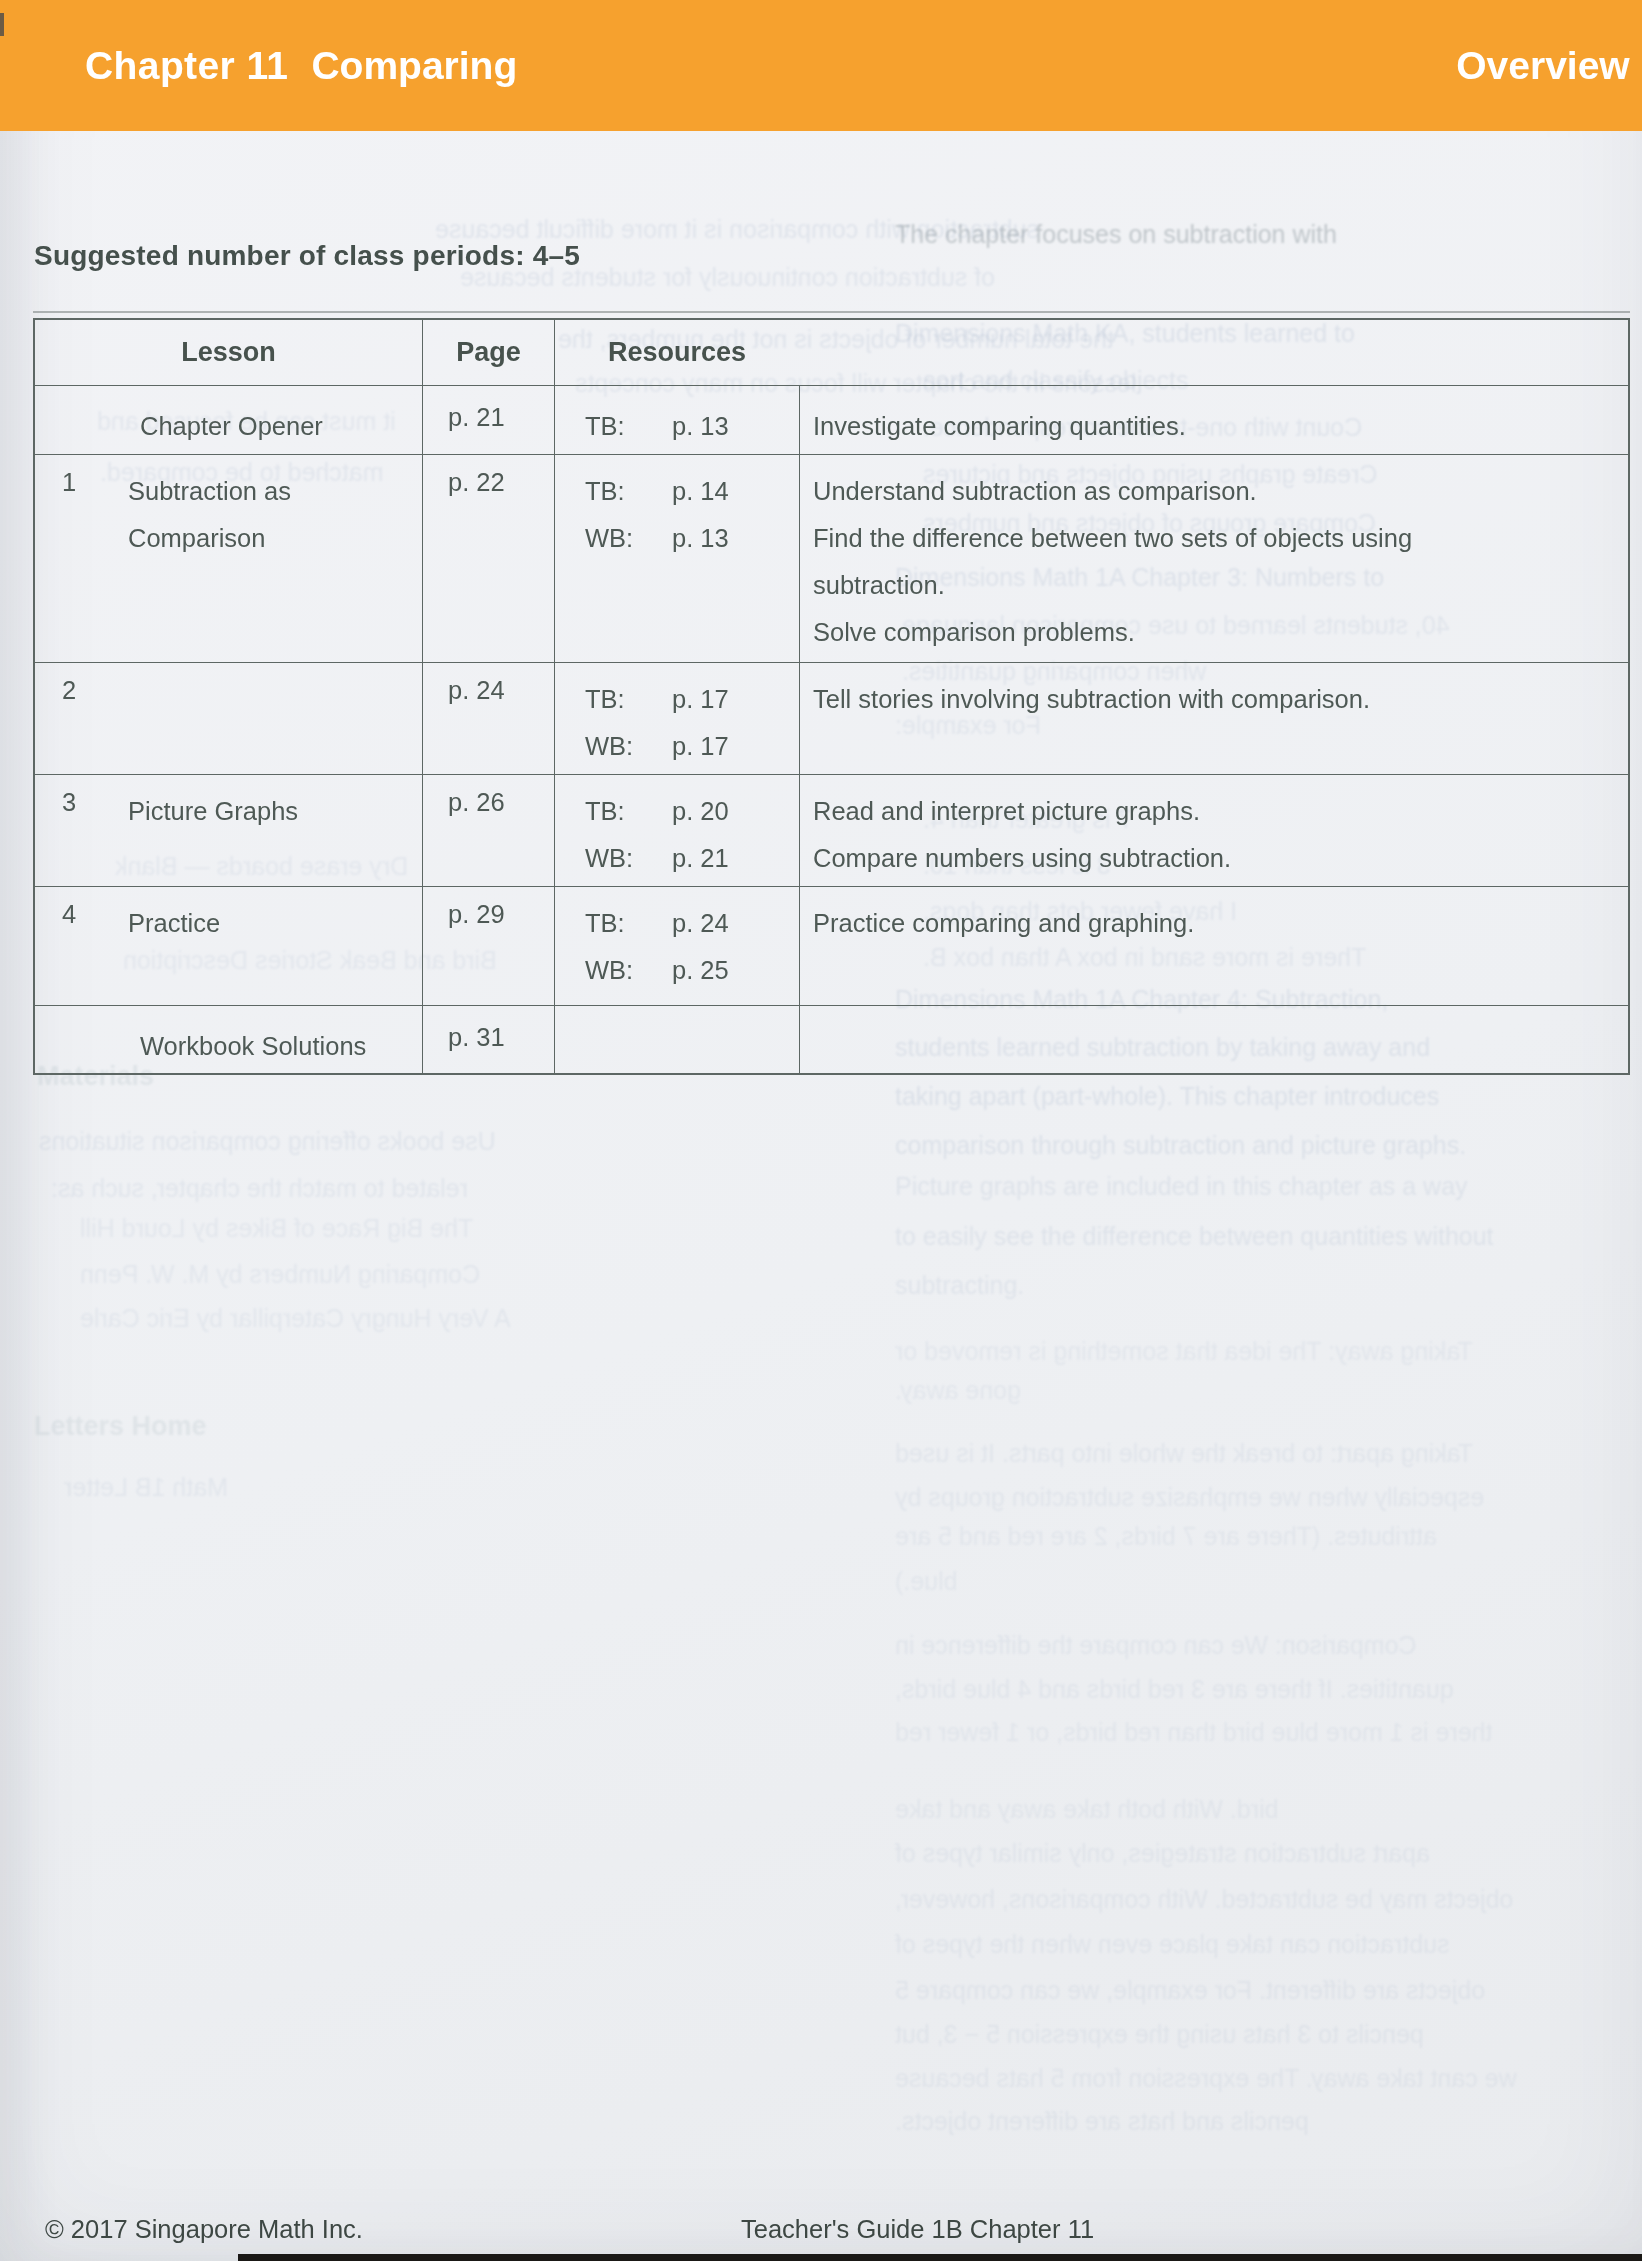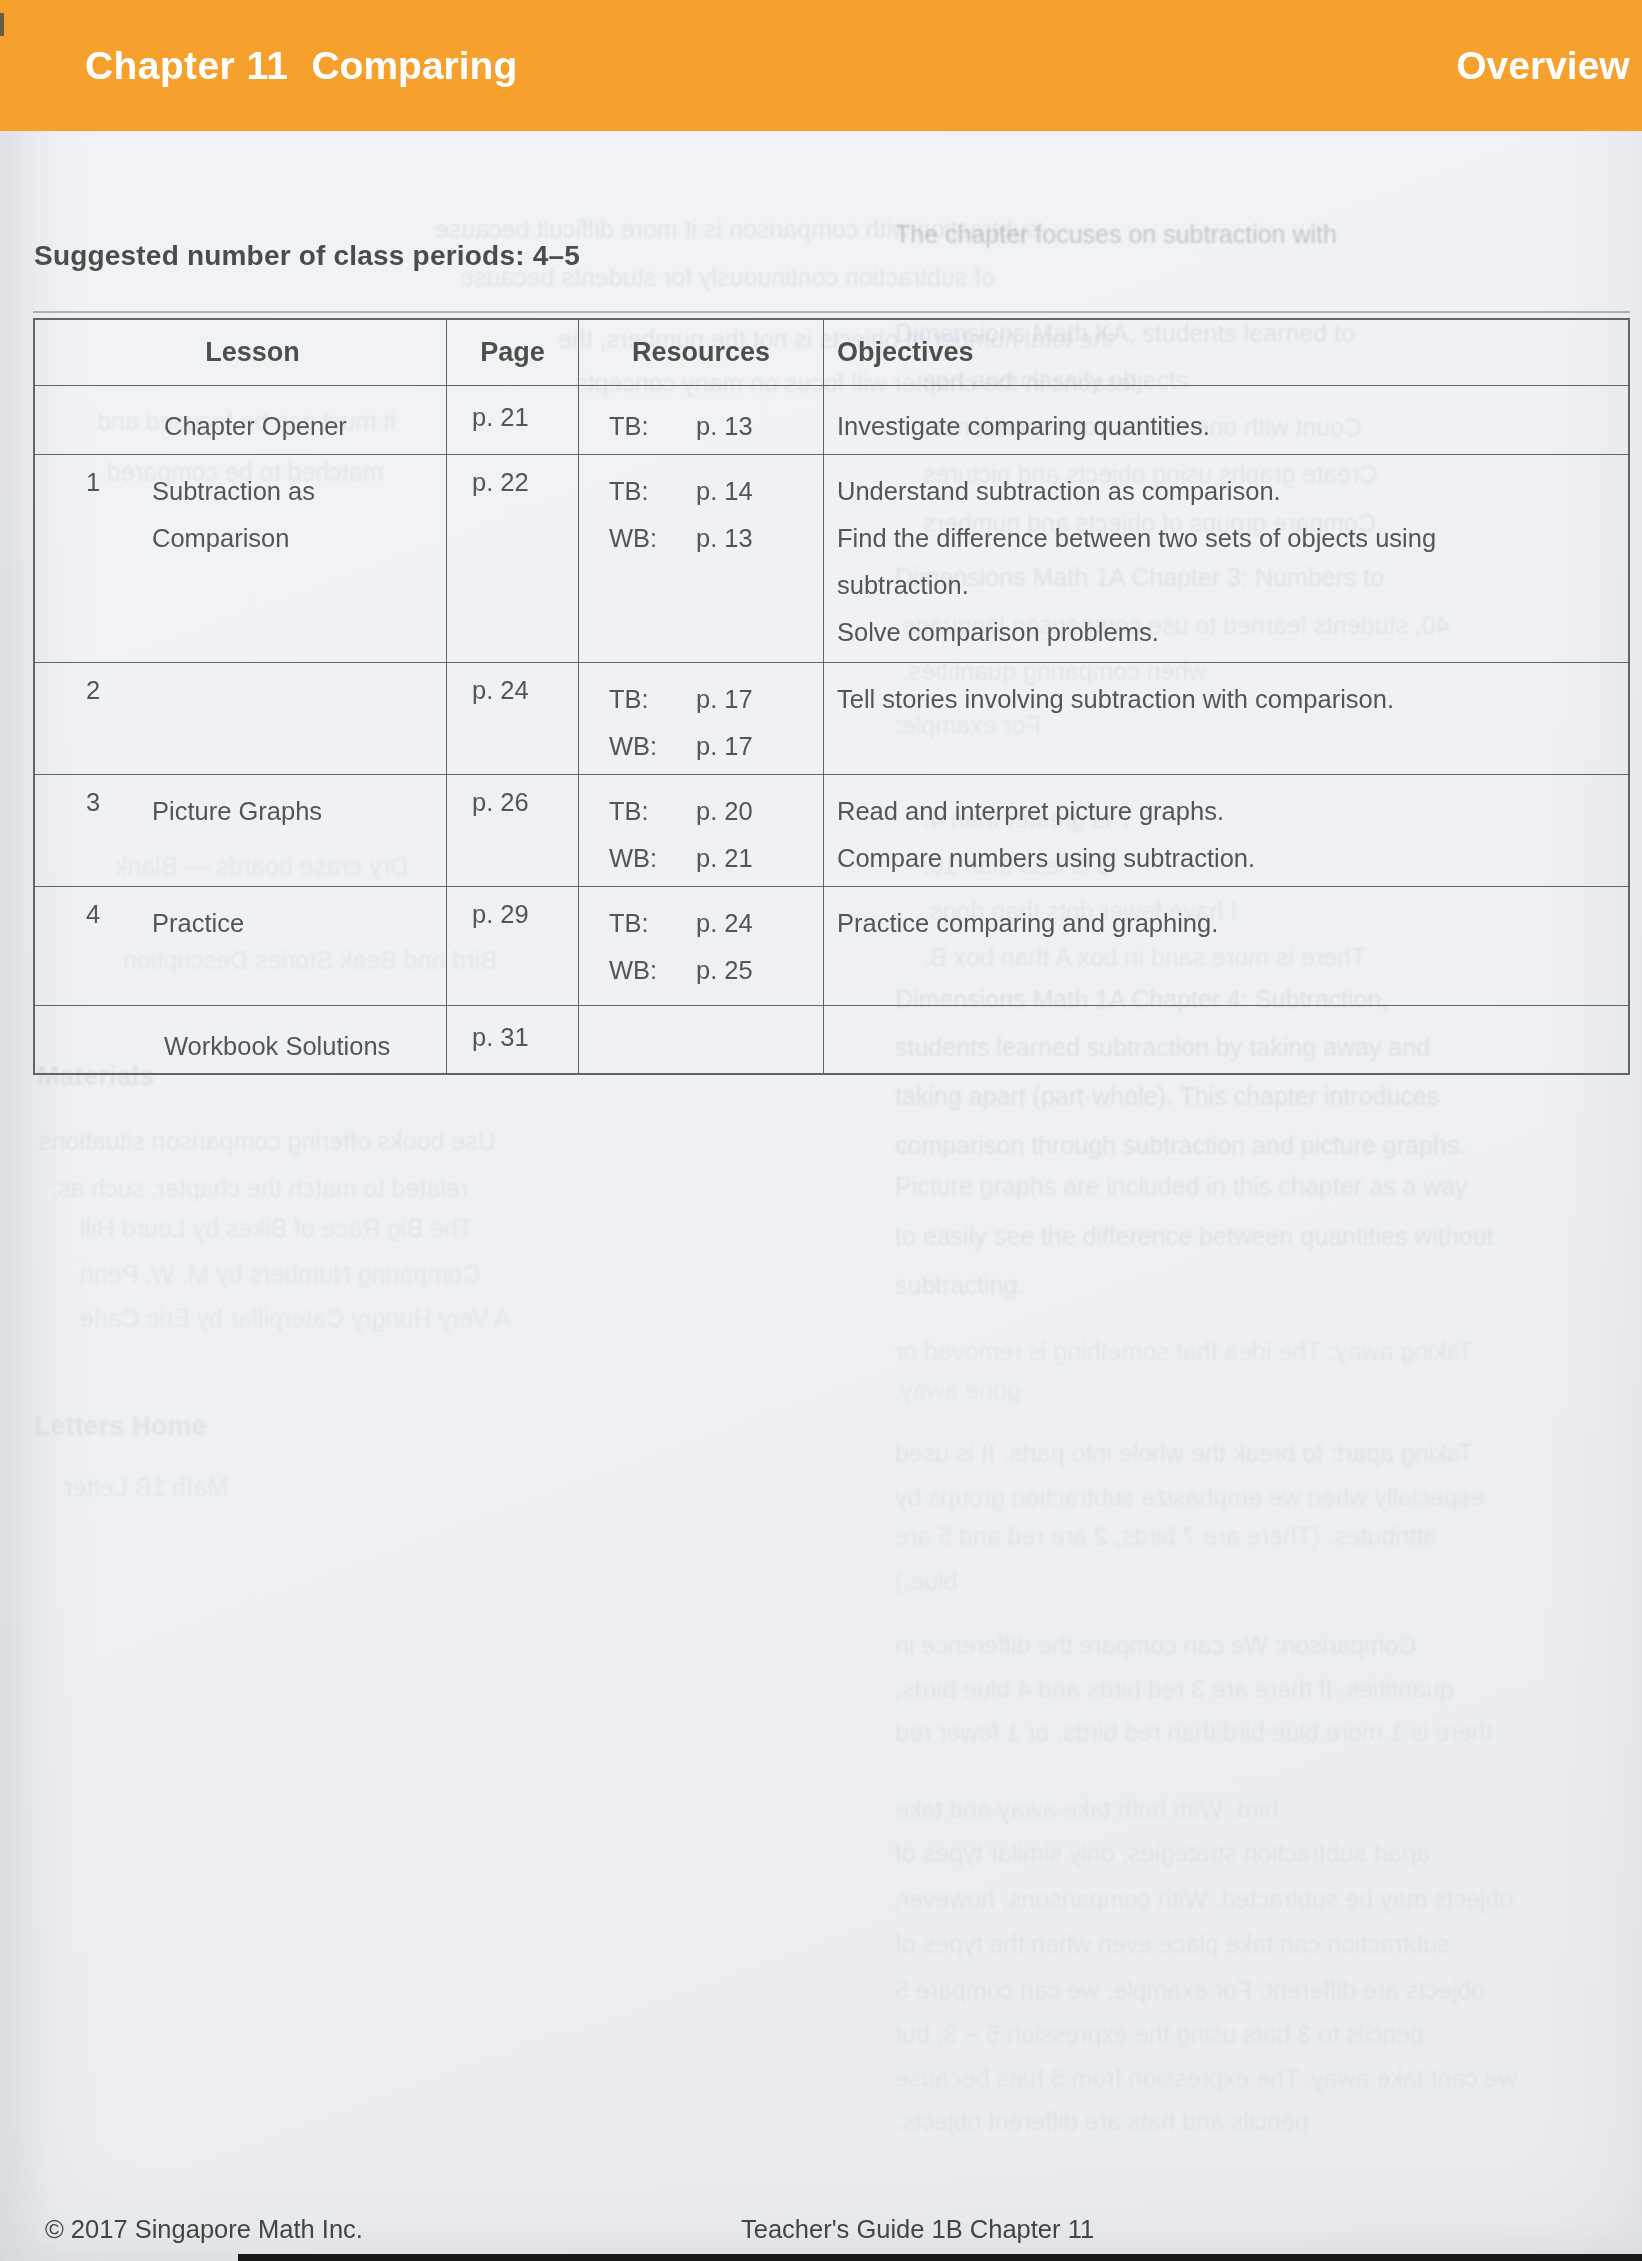--- a/index.html
+++ b/index.html
@@ -20,21 +20,21 @@
   
   #ghost-layer{position:absolute;left:0;top:0;width:100%;height:100%;z-index:1;}
   .ghost{position:absolute;white-space:nowrap;color:#7d93b4;filter:blur(1.1px);font-size:25px;pointer-events:none;}
   
   .lessontable{position:absolute;left:33px;top:318px;width:1597px;border:2.1px solid #5d6764;z-index:2;color:#4e5955;font-size:25.5px;box-sizing:border-box;}
   .lessontable::before{content:"";position:absolute;left:-1.6px;right:-1.6px;top:-9px;height:1.6px;background:rgba(93,103,100,.45);}
   .trow{display:flex;border-top:1.6px solid #5d6764;box-sizing:border-box;}
   .trow.thead{border-top:none;}
   .c{box-sizing:border-box;}
   .c + .c{border-left:1.6px solid #5d6764;}
-  .col-lesson{width:387px;margin-left:24px;}
+  .col-lesson{width:387px;}
   .col-page{width:132px;}
   .col-res{width:245px;}
   .col-obj{flex:1;}
   .thead{height:65px;font-weight:700;font-size:27px;color:#47524d;}
   .thead .c{display:flex;align-items:center;justify-content:center;}
   .thead .col-obj{justify-content:flex-start;padding-left:13px;}
   .r0{height:69px;}
   .r1{height:208px;}
   .r2{height:112px;}
   .r3{height:112px;}
@@ -130,21 +130,20 @@
     </div>
 
   <div class="title">Suggested number of class periods: 4–5</div>
 
   <div class="lessontable">
 
     <div class="trow thead">
       <div class="c col-lesson">Lesson</div>
       <div class="c col-page">Page</div>
       <div class="c col-res">Resources</div>
-      <div class="c col-obj">Objectives</div>
     </div>
 
     <div class="trow r0">
       <div class="c col-lesson lesson-cell">
         <span class="num"></span>
         <span class="name">Chapter Opener</span>
       </div>
       <div class="c col-page page-cell"><span>p. 21</span></div>
       <div class="c col-res res-cell">
         <div class="rline">

